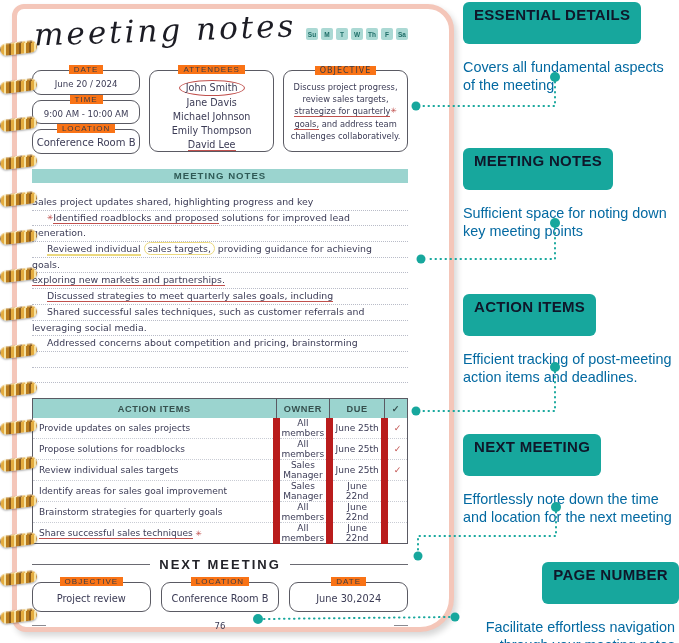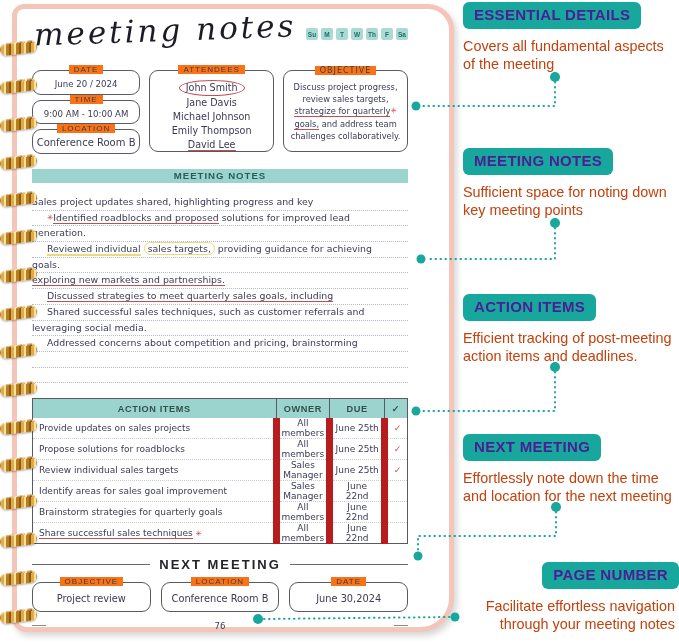--- a/index.html
+++ b/index.html
@@ -120,25 +120,25 @@
 
   .page-num {
     margin-top:9px; display:flex; align-items:center; justify-content:space-between; gap:22px;
     font-size:8.5px; color:#4a4a52;
   }
   .dash { width:14px; border-top:1px solid #8a8a90; }
 
   
   .ann { position:absolute; left:463px; width:216px; }
   .badge {
-    display:inline-block; background:#17a79d; color:#4c1d95;
+    display:inline-block; background:#17a79d; color:#0f172a;
     font-size:15px; font-weight:bold; letter-spacing:0.3px;
-    padding:4px 11px 6px; border-radius:6px;
-  }
-  .desc { margin-top:9px; width:212px; font-size:14.4px; line-height:1.23; color:#c2410c; }
+    padding:4px 11px 21px; border-radius:6px;
+  }
+  .desc { margin-top:15px; width:212px; font-size:14.4px; line-height:1.23; color:#0369a1; }
   .g1 { top:2px; } .g2 { top:148px; } .g3 { top:294px; } .g4 { top:434px; } .g5 { top:562px;text-align:right; }
 
   svg.connectors { position:absolute; left:0; top:0; width:679px; height:643px; z-index:8; pointer-events:none; }
 </style>
 </head>
 <body>
 
 <div class="cover"></div>
 
 <div class="spiral">

